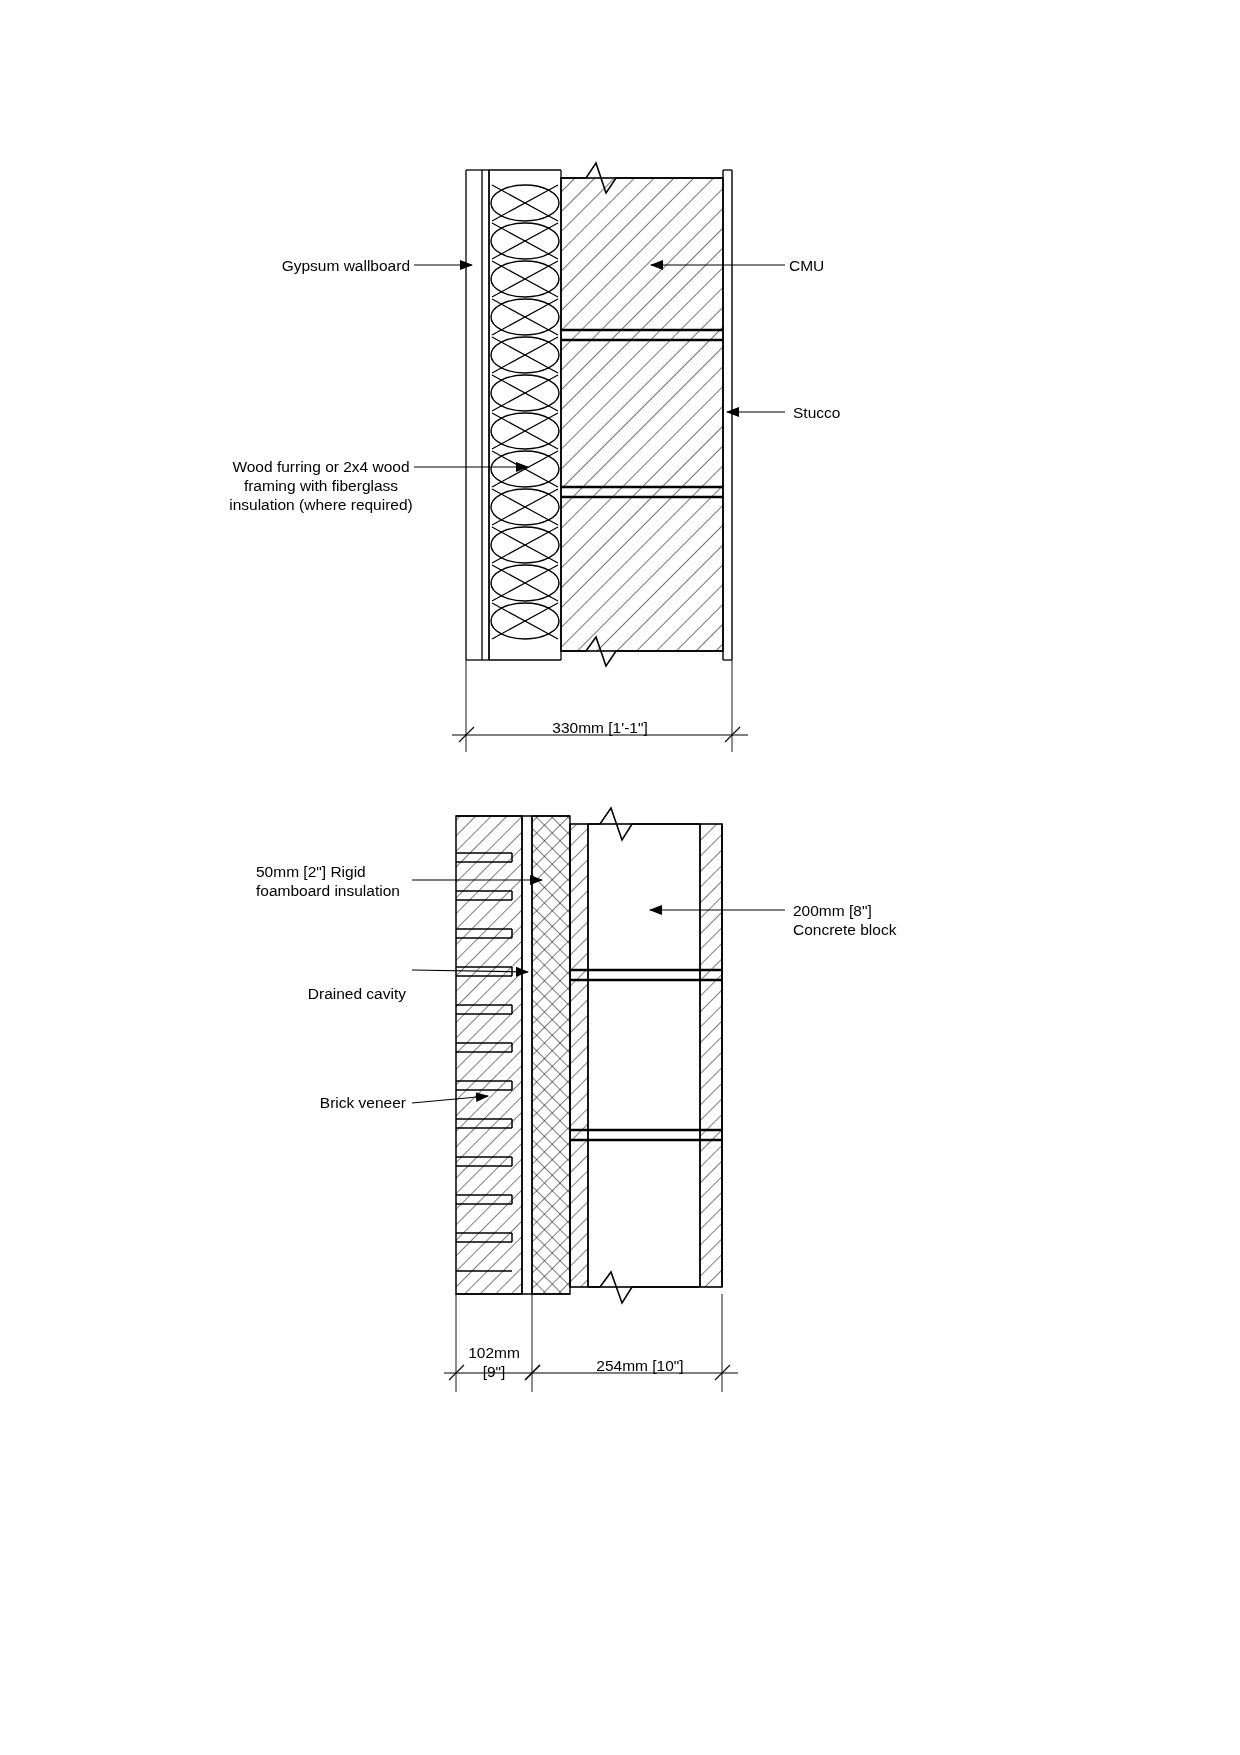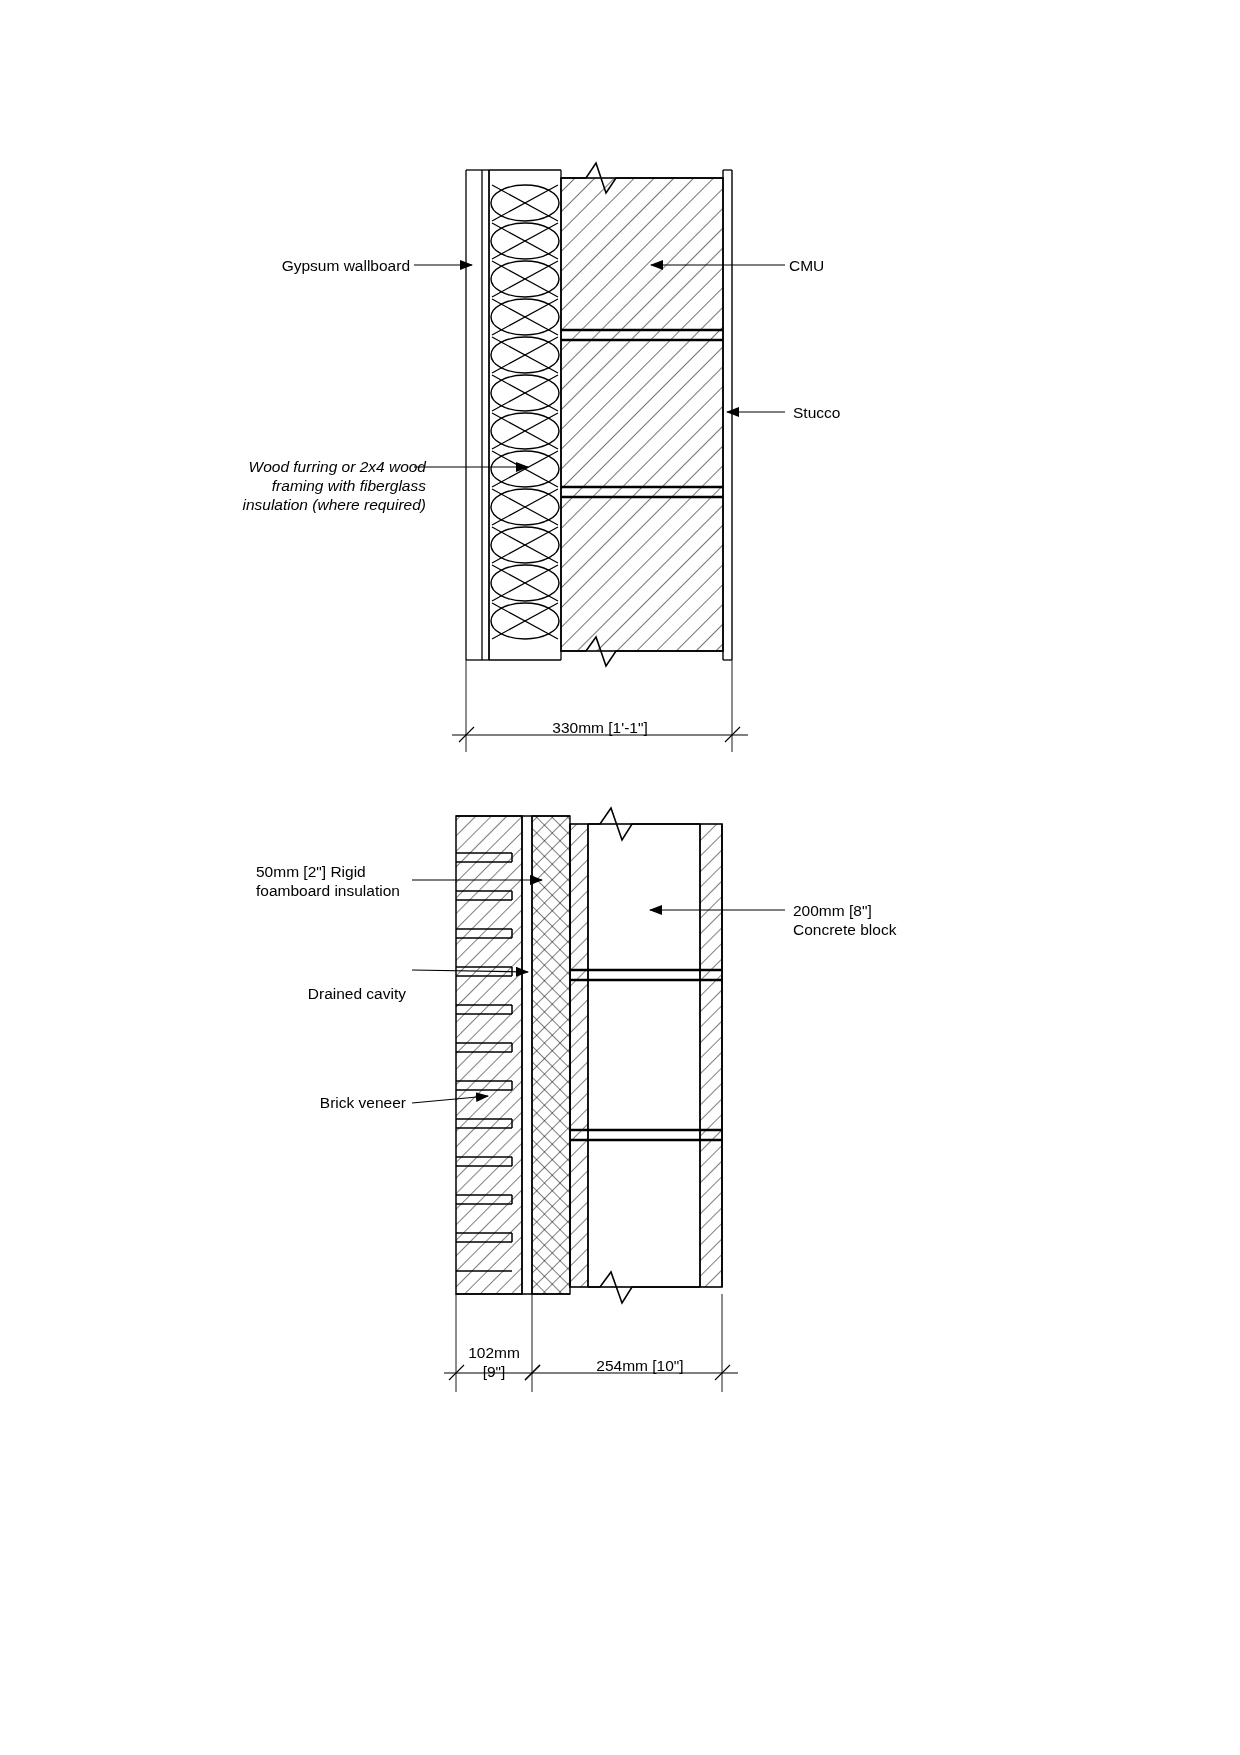--- a/index.html
+++ b/index.html
@@ -271,21 +271,21 @@
         <line x1="412" y1="1103" x2="488" y2="1096" marker-end="url(#arrow)"></line>
       </g>
       <g stroke="#000" stroke-width="1.2" fill="none">
         <line x1="785" y1="910" x2="650" y2="910" marker-end="url(#arrow)"></line>
       </g>
     </g>
   </svg>
 
   <div class="lbl right" style="left:180px; top:256px; width:230px;">Gypsum wallboard</div>
 
-  <div class="lbl" style="left:216px; top:457px; width:210px; text-align:right;font-style:italic;">Wood furring or 2x4 wood
+  <div class="lbl" style="left:216px; top:457px; width:210px; text-align:center;">Wood furring or 2x4 wood
 framing with fiberglass
 insulation (where required)</div>
 
   <div class="lbl" style="left:789px; top:256px; width:180px;">CMU</div>
 
   <div class="lbl" style="left:793px; top:403px; width:180px;">Stucco</div>
 
   <div class="dim" style="left:490px; top:718px; width:220px;">330mm [1'-1"]</div>
 
   <div class="lbl" style="left:256px; top:862px; width:190px; text-align:left;">50mm [2"] Rigid

